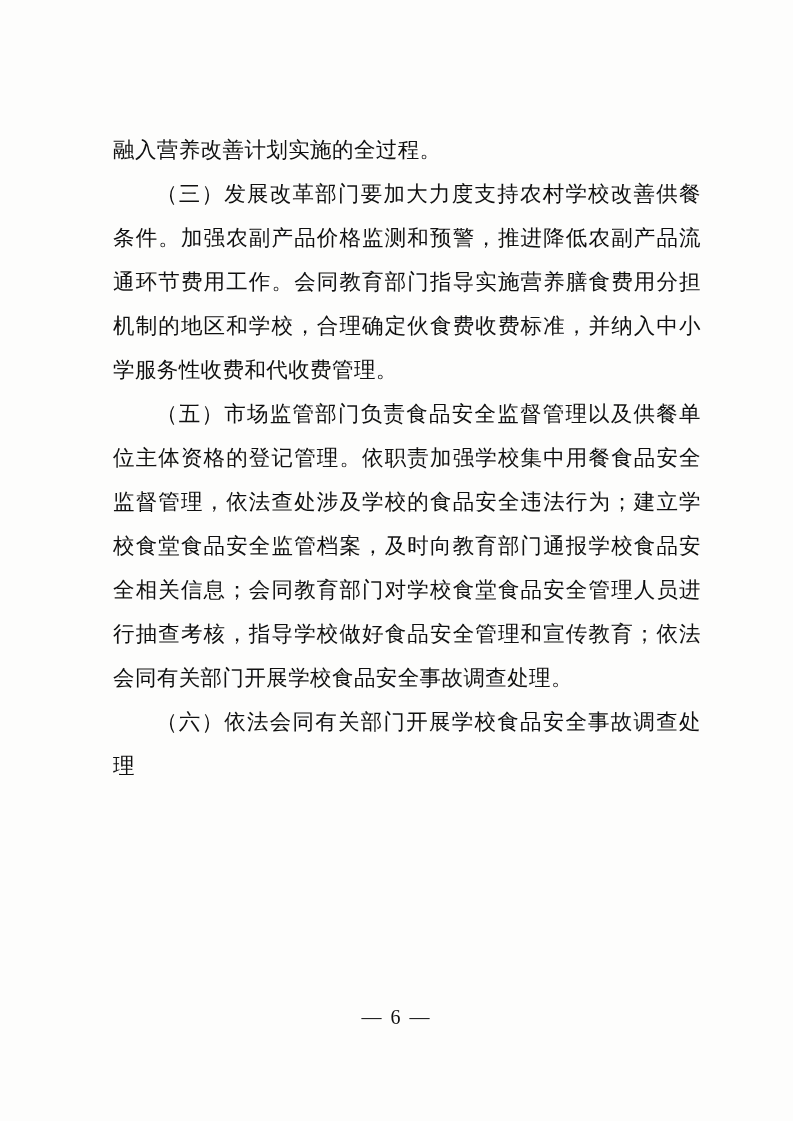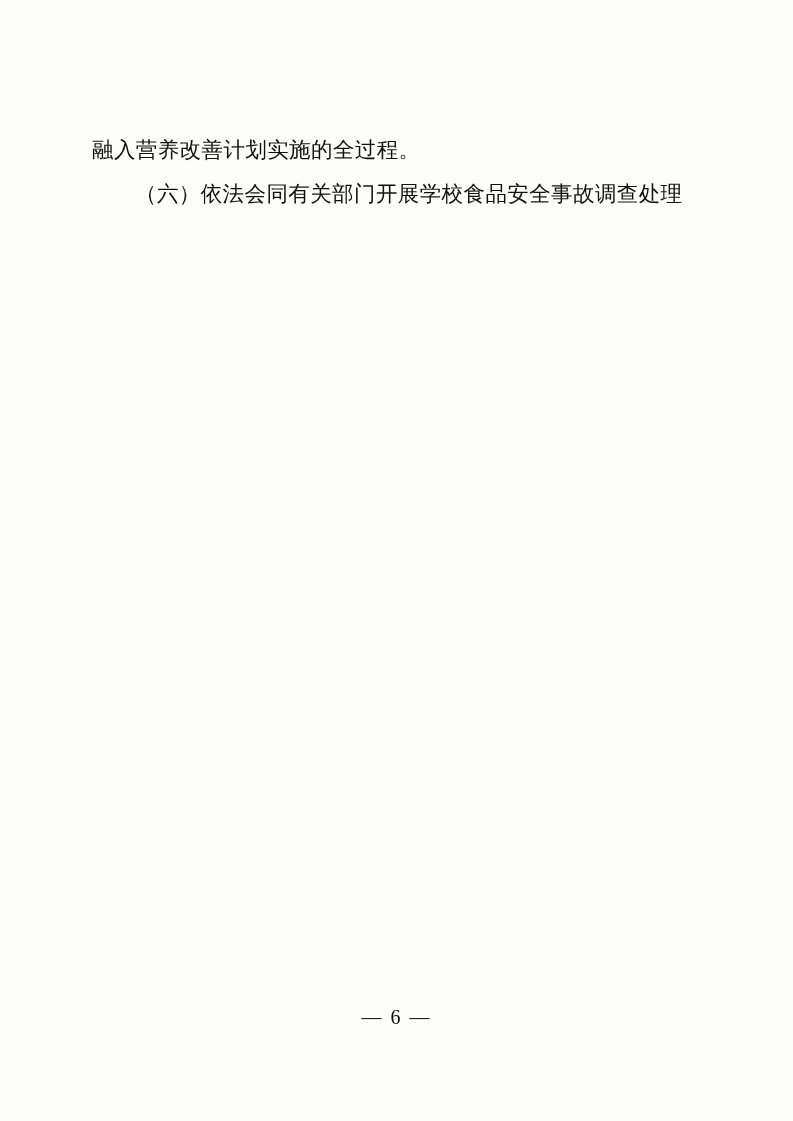--- a/index.html
+++ b/index.html
@@ -22,20 +22,21 @@
     box-sizing: border-box;
     padding: 128px 92px 0 92px;
   }
   .doc-body {
     font-size: 21.5px;
     line-height: 44px;
     letter-spacing: 0.4px;
     text-align: justify;
     text-justify: inter-ideograph;
     color: #101010;
+    margin-left: 21px;
   }
   .para {
     margin: 0 0 0 0;
     text-indent: 0;
   }
   .para.indent {
     text-indent: 2em;
   }
   .page-number {
     position: absolute;
@@ -49,18 +50,20 @@
     font-family: "Liberation Serif", "DejaVu Serif", serif;
   }
 </style>
 </head>
 <body>
 
 <div class="page">
 
   <div class="doc-body">
     <p class="para">融入营养改善计划实施的全过程。</p>
+    <p class="para indent">（三）发展改革部门要加大力度支持农村学校改善供餐条件。加强农副产品价格监测和预警，推进降低农副产品流通环节费用工作。会同教育部门指导实施营养膳食费用分担机制的地区和学校，合理确定伙食费收费标准，并纳入中小学服务性收费和代收费管理。</p>
+    <p class="para indent">（五）市场监管部门负责食品安全监督管理以及供餐单位主体资格的登记管理。依职责加强学校集中用餐食品安全监督管理，依法查处涉及学校的食品安全违法行为；建立学校食堂食品安全监管档案，及时向教育部门通报学校食品安全相关信息；会同教育部门对学校食堂食品安全管理人员进行抽查考核，指导学校做好食品安全管理和宣传教育；依法会同有关部门开展学校食品安全事故调查处理。</p>
     <p class="para indent">（六）依法会同有关部门开展学校食品安全事故调查处理</p>
   </div>
 
   <div class="page-number">— 6 —</div>
 
 </div>
 
 </body></html>

